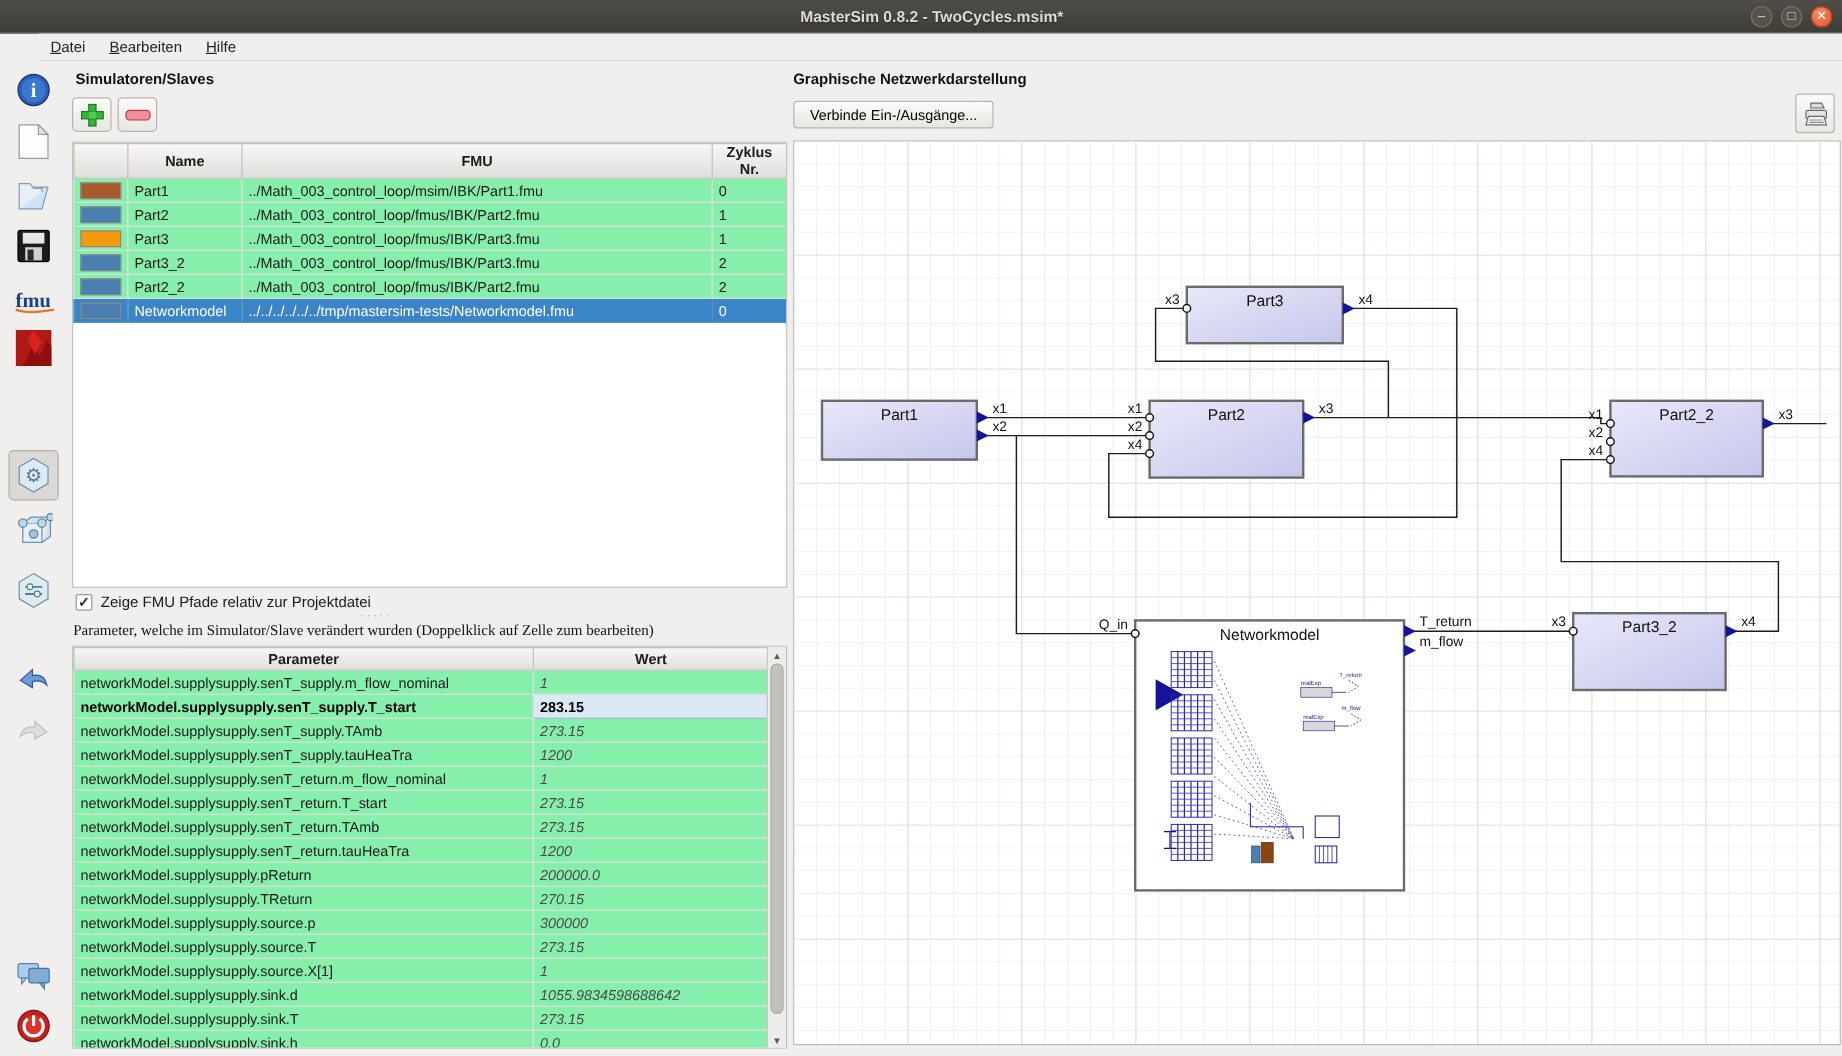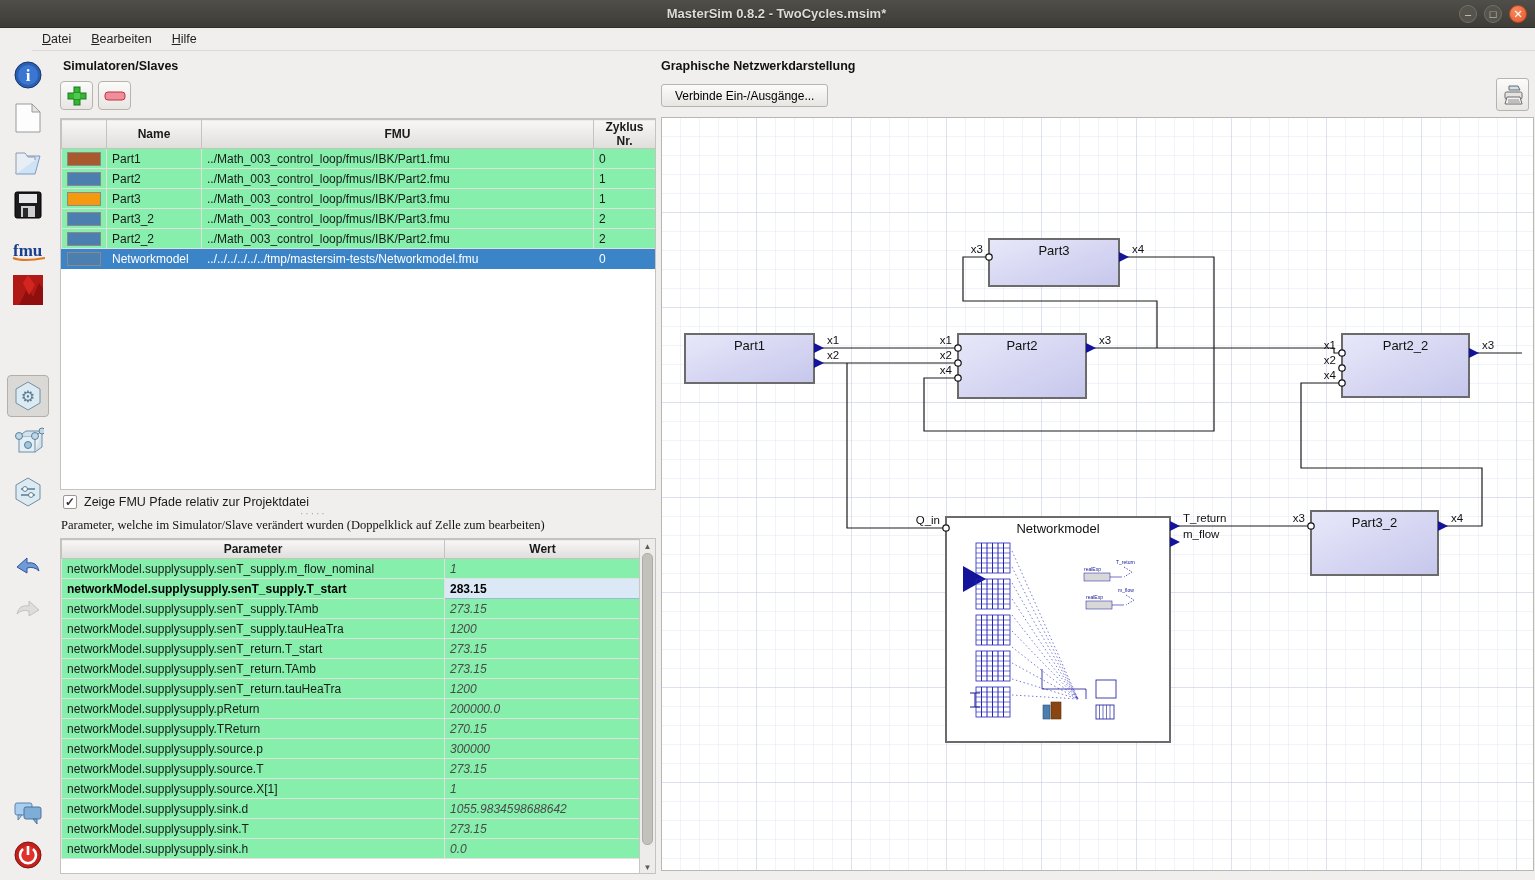--- a/index.html
+++ b/index.html
@@ -205,21 +205,21 @@
       <th>FMU</th>
       <th>Zyklus Nr.</th>
     </tr>
       </thead>
     <tbody id="slaves-body">
         <tr>
           <td>
             <div class="swatch" style="background: rgb(168, 90, 44);"></div>
           </td>
           <td>Part1</td>
-          <td>../Math_003_control_loop/fmus/IBK/Part1.fmu</td>
+          <td>../Math_003_control_loop/msim/IBK/Part1.fmu</td>
           <td>0</td>
         </tr>
         <tr>
           <td>
             <div class="swatch" style="background: rgb(74, 127, 176);"></div>
           </td>
           <td>Part2</td>
           <td>../Math_003_control_loop/fmus/IBK/Part2.fmu</td>
           <td>1</td>
         </tr>
@@ -288,20 +288,24 @@
           <td>networkModel.supplysupply.senT_supply.T_start</td>
           <td class="val">283.15</td>
         </tr>
         <tr>
           <td>networkModel.supplysupply.senT_supply.TAmb</td>
           <td class="val">273.15</td>
         </tr>
         <tr>
           <td>networkModel.supplysupply.senT_supply.tauHeaTra</td>
           <td class="val">1200</td>
+        </tr>
+        <tr>
+          <td>networkModel.supplysupply.senT_return.m_flow_nominal</td>
+          <td class="val">1</td>
         </tr>
         <tr>
           <td>networkModel.supplysupply.senT_return.T_start</td>
           <td class="val">273.15</td>
         </tr>
         <tr>
           <td>networkModel.supplysupply.senT_return.TAmb</td>
           <td class="val">273.15</td>
         </tr>
         <tr>

